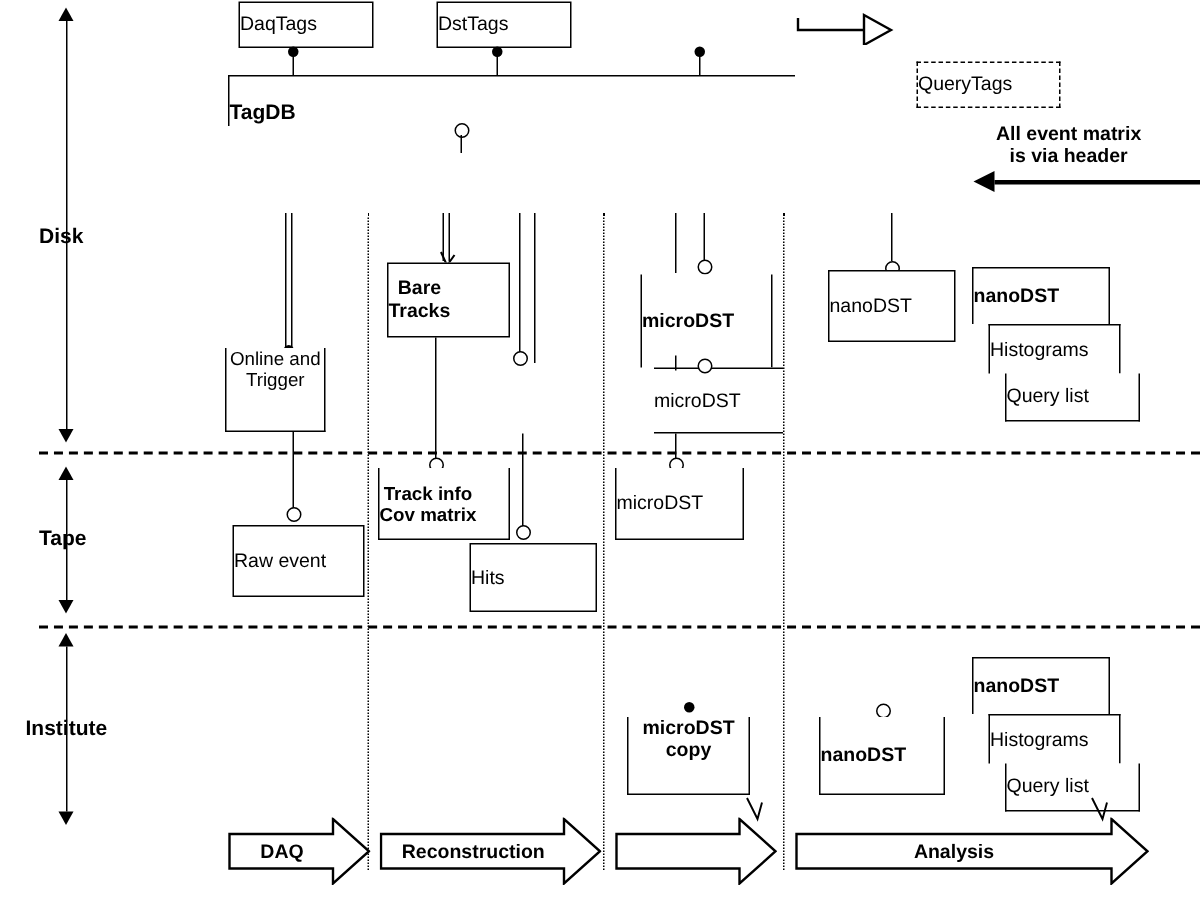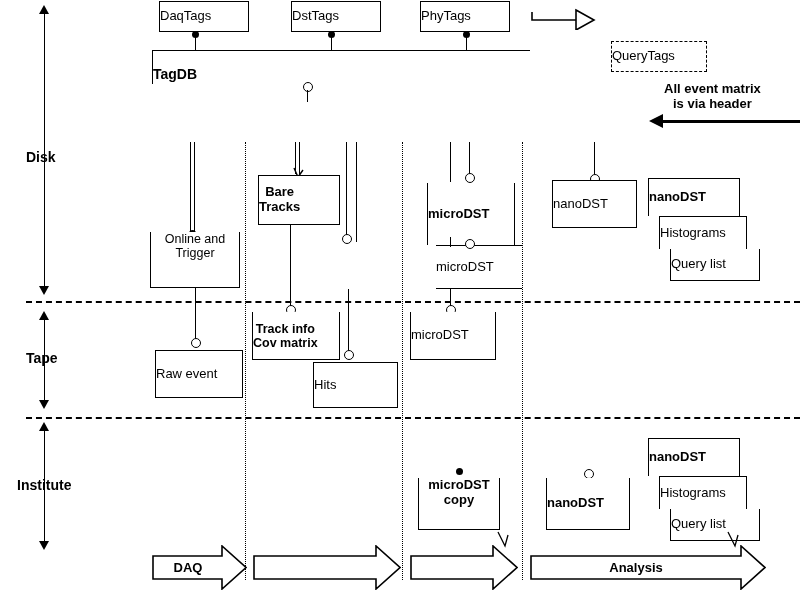--- a/index.html
+++ b/index.html
@@ -75,23 +75,20 @@
   <div class="vline-dot" style="left:245px;top:142px;height:438px;"></div>
   <div class="vline-dot" style="left:402px;top:142px;height:438px;"></div>
   <div class="vline-dot" style="left:522px;top:142px;height:438px;"></div>
 
   <div class="box" style="left:159px;top:1px;width:90px;height:31px;font-size:13px;">
     <span>DaqTags</span>
   </div>
   <div class="box" style="left:291px;top:1px;width:90px;height:31px;font-size:13px;">
     <span>DstTags</span>
   </div>
-  <div class="box" style="left:420px;top:1px;width:90px;height:31px;font-size:13px;">
-    <span>PhyTags</span>
-  </div>
   <div class="box dashed" style="left:611px;top:1px;width:96px;height:31px;font-size:13px;">
     <span>QueryTags</span>
   </div>
 
   <div class="openarrow" style="left:530px;top:6px;">
     <svg width="70" height="24" viewBox="0 0 70 24">
       <path d="M2,6 L2,14 L46,14" fill="none" stroke="#000" stroke-width="1.6"></path>
       <path d="M46,4 L64,14 L46,24 Z" fill="none" stroke="#000" stroke-width="1.6"></path>
     </svg>
   </div>
@@ -132,21 +129,21 @@
   <div class="vline" style="left:356px;top:142px;height:100px;"></div>
   <div class="circ" style="left:342px;top:234px;"></div>
 
   <div class="vline" style="left:450px;top:142px;height:40px;"></div>
   <div class="vline" style="left:469px;top:142px;height:32px;"></div>
   <div class="circ" style="left:465px;top:173px;"></div>
 
   <div class="vline" style="left:594px;top:142px;height:32px;"></div>
   <div class="circ" style="left:590px;top:174px;"></div>
 
-  <div class="box open-top" style="left:150px;top:232px;width:90px;height:56px;font-size:12.5px;flex-direction:column;">
+  <div class="box open-top" style="left:150px;top:232px;width:67px;height:56px;font-size:12.5px;flex-direction:column;">
     <span class="lbl" style="position:static;white-space:pre-line;">Online and
 Trigger</span>
   </div>
 
   <div class="box" style="left:258px;top:175px;width:82px;height:50px;font-size:13px;font-weight:bold;">
     <span style="white-space:pre-line;">Bare
 Tracks</span>
   </div>
 
 
@@ -241,20 +238,21 @@
     <svg width="95" height="45" viewBox="0 0 95 45">
       <path d="M1,11 L70,11 L70,1 L94,22.5 L70,44 L70,34 L1,34 Z" fill="#fff" stroke="#000" stroke-width="1.6" stroke-linejoin="miter"></path>
     </svg>
     <div class="lab" style="width:72px;">DAQ</div>
   </div>
 
   <div class="chev" style="left:253px;top:545px;">
     <svg width="148" height="45" viewBox="0 0 148 45">
       <path d="M1,11 L123,11 L123,1 L147,22.5 L123,44 L123,34 L1,34 Z" fill="#fff" stroke="#000" stroke-width="1.6" stroke-linejoin="miter"></path>
     </svg>
+    <div class="lab" style="width:125px;">Reconstruction</div>
   </div>
 
   <div class="chev" style="left:410px;top:545px;">
     <svg width="108" height="45" viewBox="0 0 108 45">
       <path d="M1,11 L83,11 L83,1 L107,22.5 L83,44 L83,34 L1,34 Z" fill="#fff" stroke="#000" stroke-width="1.6" stroke-linejoin="miter"></path>
     </svg>
   </div>
 
   <div class="chev" style="left:530px;top:545px;">
     <svg width="236" height="45" viewBox="0 0 236 45">

